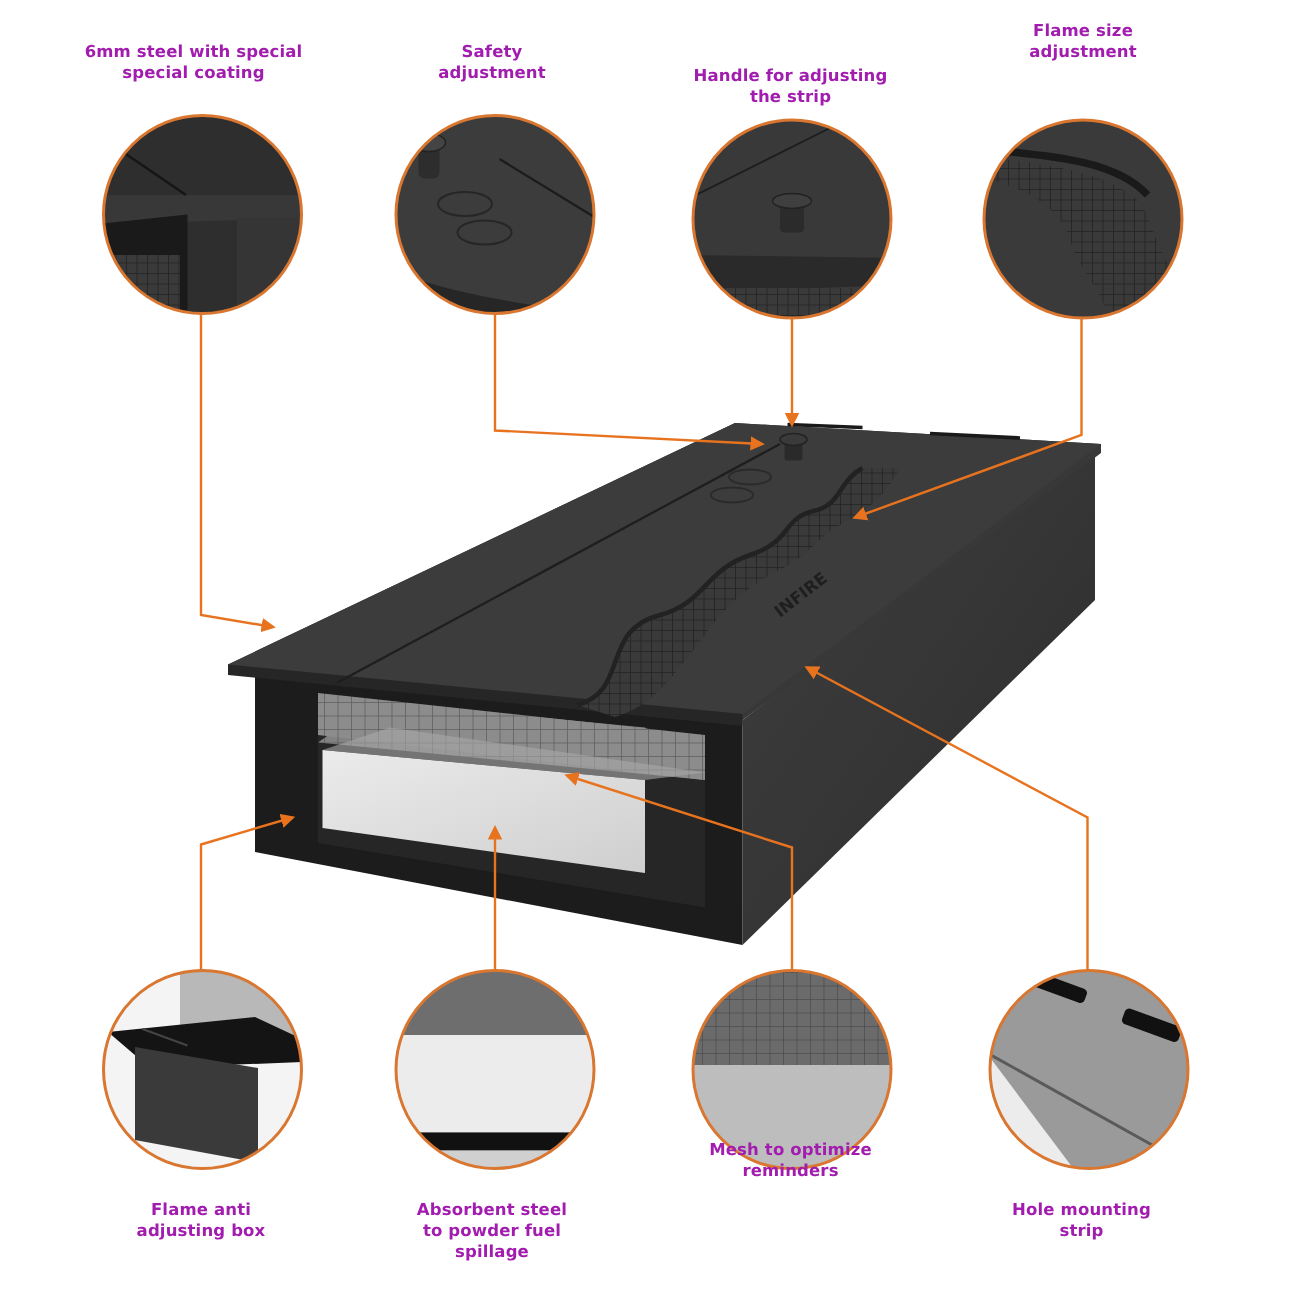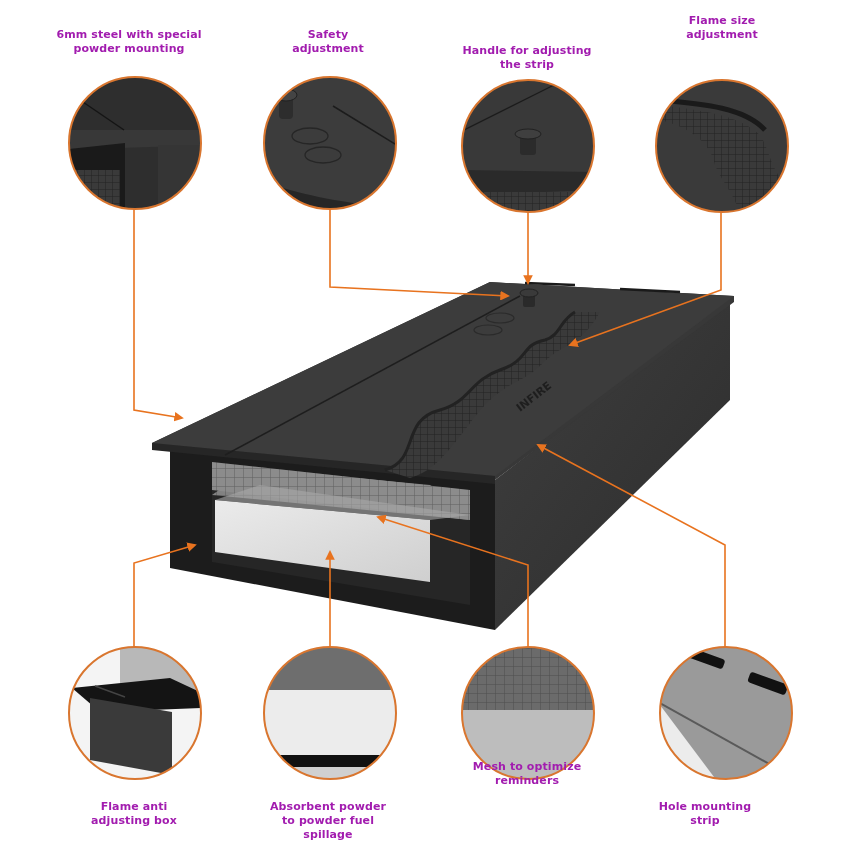--- a/index.html
+++ b/index.html
@@ -189,43 +189,43 @@
       <line x1="660" y1="703" x2="780" y2="770" stroke="#5a5a5a" stroke-width="2"></line>
       <rect x="685" y="653" width="40" height="10" rx="3" transform="rotate(20 705 658)" fill="#111"></rect>
       <rect x="748" y="678" width="40" height="11" rx="3" transform="rotate(20 768 683)" fill="#111"></rect>
     </g>
     <circle cx="726" cy="713" r="66" fill="none" stroke="#d9762f" stroke-width="2"></circle>
   </g>
 </svg>
 
 <div class="label" style="left:29px;top:28px;">
   <div>6mm steel with special</div>
-  <div>powder mounting</div>
+  <div>special coating</div>
 </div>
 <div class="label" style="left:228px;top:28px;">
   <div>Safety</div>
   <div>adjustment</div>
 </div>
 <div class="label" style="left:427px;top:44px;">
   <div>Handle for adjusting</div>
   <div>the strip</div>
 </div>
 <div class="label" style="left:622px;top:14px;">
   <div>Flame size</div>
   <div>adjustment</div>
 </div>
 <div class="label" style="left:34px;top:800px;">
   <div>Flame anti</div>
   <div>adjusting box</div>
 </div>
 <div class="label" style="left:228px;top:800px;">
-  <div>Absorbent powder</div>
+  <div>Absorbent steel</div>
   <div>to powder fuel</div>
   <div>spillage</div>
 </div>
 <div class="label" style="left:427px;top:760px;">
   <div>Mesh to optimize</div>
   <div>reminders</div>
 </div>
-<div class="label" style="left:605px;top:800px;">
+<div class="label" style="left:621px;top:800px;">
   <div>Hole mounting</div>
   <div>strip</div>
 </div>
 
 </body></html>

